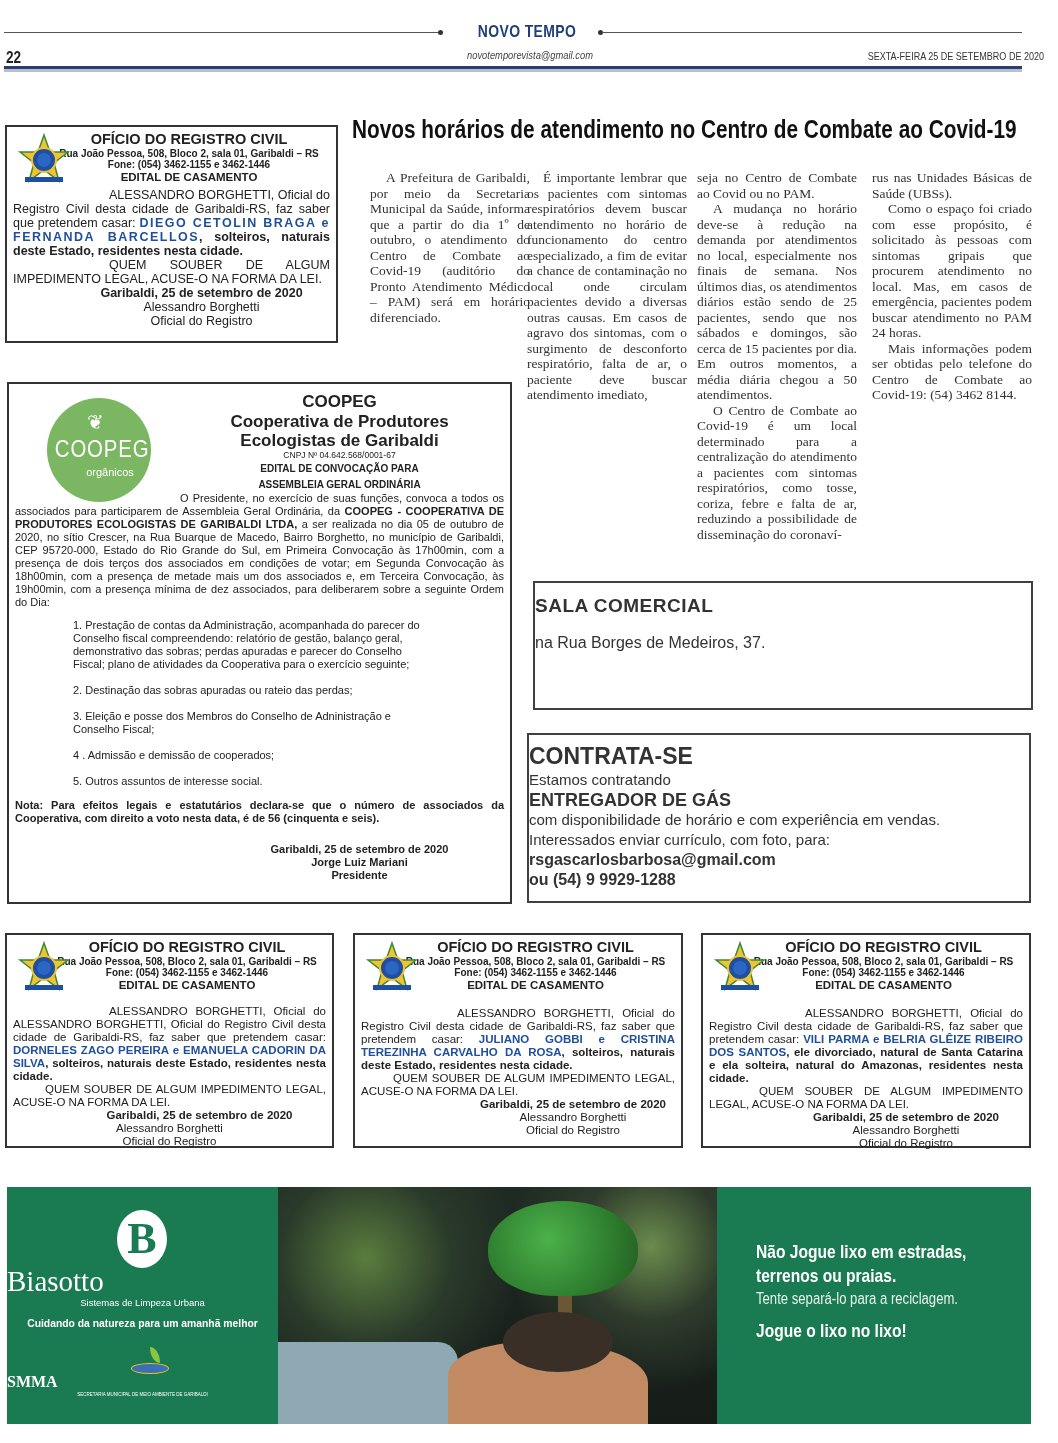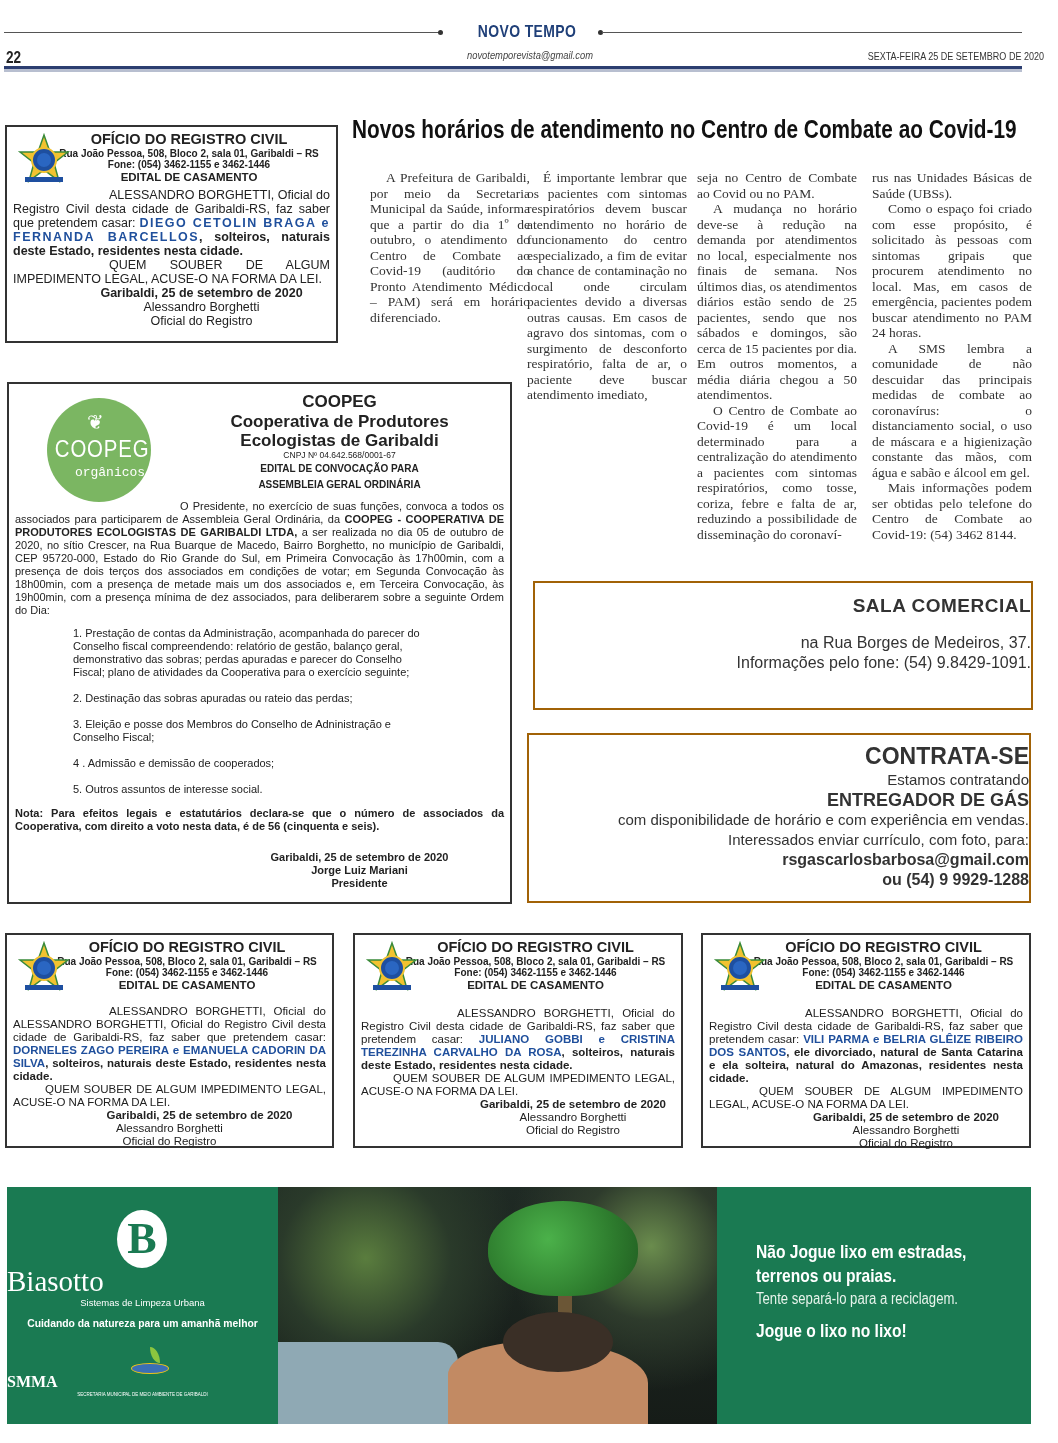--- a/index.html
+++ b/index.html
@@ -32,35 +32,35 @@
   
   .headline{position:absolute;left:352px;top:114px;font-family:"Liberation Sans",sans-serif;font-weight:bold;font-size:26px;color:#111;transform:scaleX(0.8);transform-origin:left;white-space:nowrap;}
   .col{position:absolute;top:170px;width:160px;font-family:"Liberation Serif","DejaVu Serif",serif;font-size:13.5px;line-height:15.5px;color:#333;text-align:justify;hyphens:auto;}
   .col p{margin:0 0 0 0;text-indent:16px;}
 
   
   .coopeg{position:absolute;left:7px;top:382px;width:505px;height:522px;border:2px solid #333;box-sizing:border-box;padding:8px 6px;font-size:11px;line-height:13px;}
   .coopeg .logo{position:absolute;left:38px;top:14px;width:104px;height:104px;border-radius:50%;background:#7bb662;color:#fff;text-align:center;}
   .coopeg .logo .leaf{position:absolute;left:40px;top:18px;font-size:20px;}
   .coopeg .logo .ln1{position:absolute;top:44px;width:100%;font-size:24px;transform:scaleX(0.85);letter-spacing:1px;}
-  .coopeg .logo .ln2{position:absolute;top:68px;width:100%;font-size:13px;padding-left:22px;box-sizing:border-box;font-family:Liberation Mono, monospace;}
+  .coopeg .logo .ln2{position:absolute;top:68px;width:100%;font-size:11px;padding-left:22px;box-sizing:border-box;}
   .coopeg .hd{margin-left:160px;text-align:center;}
   .coopeg .h1{font-weight:bold;font-size:17px;line-height:20px;}
   .coopeg .h2{font-weight:bold;font-size:17px;line-height:19px;}
   .coopeg .cnpj{font-size:8.5px;line-height:10px;}
   .coopeg .h3{font-weight:bold;font-size:10px;line-height:14px;margin-top:2px;}
   .coopeg p{margin:0;text-align:justify;}
-  .coopeg .intro{text-indent:165px;margin-top:8px;}
+  .coopeg .intro{text-indent:165px;margin-top:0;}
   .coopeg ol{margin:10px 0 0 0;padding:0 0 0 58px;list-style:none;font-size:11px;line-height:13px;}
   .coopeg ol li{margin-bottom:13px;width:360px;}
   .coopeg .nota{font-weight:bold;margin-top:-2px;}
   .coopeg .sig{text-align:center;font-weight:bold;margin-left:200px;margin-top:18px;}
 
   
-  .ad{position:absolute;border:2px solid #a16207;box-sizing:border-box;text-align:right;color:#333;}
+  .ad{position:absolute;border:2px solid #404040;box-sizing:border-box;text-align:left;color:#333;}
   .sala .t{font-family:"Liberation Sans",sans-serif;font-weight:bold;font-size:19px;margin-top:12px;letter-spacing:0.5px;}
   .sala .b{font-size:16px;line-height:20px;margin-top:16px;}
   .contrata .t{font-weight:bold;font-size:23px;margin-top:8px;}
   .contrata .l{font-size:15px;line-height:20px;}
   .contrata .bb{font-weight:bold;font-size:18px;line-height:20px;}
   .contrata .bm{font-weight:bold;font-size:16px;line-height:20px;}
 
   
   .banner{position:absolute;left:7px;top:1187px;width:1024px;height:237px;background:#1a7a52;overflow:hidden;}
   .banner .photo{position:absolute;left:271px;top:0;width:439px;height:237px;background:radial-gradient(circle at 20% 30%,#5a7d3e 0,#2a3a2a 22%,transparent 40%),radial-gradient(circle at 85% 25%,#6a8c4d 0,#2e3b2c 18%,transparent 35%),linear-gradient(180deg,#1f2a24,#161c18);}
@@ -132,21 +132,20 @@
     <p>É importante lembrar que os pacientes com sintomas respiratórios devem buscar atendimento no horário de funcionamento do centro especializado, a fim de evitar a chance de contaminação no local onde circulam pacientes devido a diversas outras causas. Em casos de agravo dos sintomas, com o surgimento de desconforto respiratório, falta de ar, o paciente deve buscar atendimento imediato,</p>
   </div>
 <div class="col" style="left:697px;">
     <p style="text-indent: 0px;">seja no Centro de Combate ao Covid ou no PAM.</p>
     <p>A mudança no horário deve-se à redução na demanda por atendimentos no local, especialmente nos finais de semana. Nos últimos dias, os atendimentos diários estão sendo de 25 pacientes, sendo que nos sábados e domingos, são cerca de 15 pacientes por dia. Em outros momentos, a média diária chegou a 50 atendimentos.</p>
     <p>O Centro de Combate ao Covid-19 é um local determinado para a centralização do atendimento a pacientes com sintomas respiratórios, como tosse, coriza, febre e falta de ar, reduzindo a possibilidade de disseminação do coronaví-</p>
   </div>
 <div class="col" style="left:872px;">
     <p style="text-indent: 0px;">rus nas Unidades Básicas de Saúde (UBSs).</p>
     <p>Como o espaço foi criado com esse propósito, é solicitado às pessoas com sintomas gripais que procurem atendimento no local. Mas, em casos de emergência, pacientes podem buscar atendimento no PAM 24 horas.</p>
-    <p>A SMS lembra a comunidade de não descuidar das principais medidas de combate ao coronavírus: o distanciamento social, o uso de máscara e a higienização constante das mãos, com água e sabão e álcool em gel.</p>
     <p>Mais informações podem ser obtidas pelo telefone do Centro de Combate ao Covid-19: (54) 3462 8144.</p>
   </div>
 
 <div class="coopeg">
   <div class="logo">
     <span class="leaf">❦</span>
     <div class="ln1">COOPEG</div>
     <div class="ln2">orgânicos</div>
   </div>
   <div class="hd">
@@ -168,21 +167,20 @@
   <p class="nota">Nota: Para efeitos legais e estatutários declara-se que o número de associados da Cooperativa, com direito a voto nesta data, é de 56 (cinquenta e seis).</p>
   <div class="sig">Garibaldi, 25 de setembro de 2020</div>
   <div class="sig" style="margin-top:0">Jorge Luiz Mariani</div>
   <div class="sig" style="margin-top:0">Presidente</div>
 </div>
 
 <div class="ad sala" style="left:533px;top:581px;width:500px;height:129px;">
   <div class="t">SALA COMERCIAL</div>
   <div class="b">
     <div>na Rua Borges de Medeiros, 37.</div>
-    <div>Informações pelo fone: (54) 9.8429-1091.</div>
   </div>
 </div>
 
 <div class="ad contrata" style="left:527px;top:733px;width:504px;height:170px;">
   <div class="t">CONTRATA-SE</div>
   <div class="l">Estamos contratando</div>
   <div class="bb">ENTREGADOR DE GÁS</div>
   <div class="l">com disponibilidade de horário e com experiência em vendas.</div>
   <div class="l">Interessados enviar currículo, com foto, para:</div>
   <div class="bm">rsgascarlosbarbosa@gmail.com</div>

